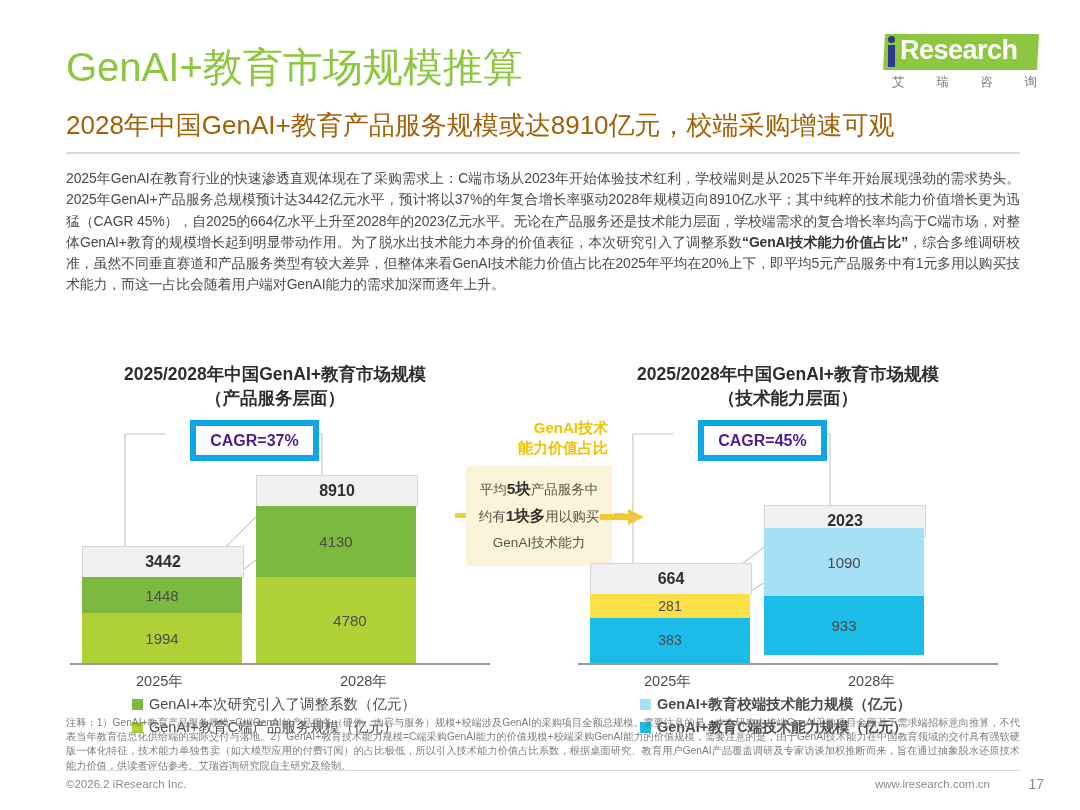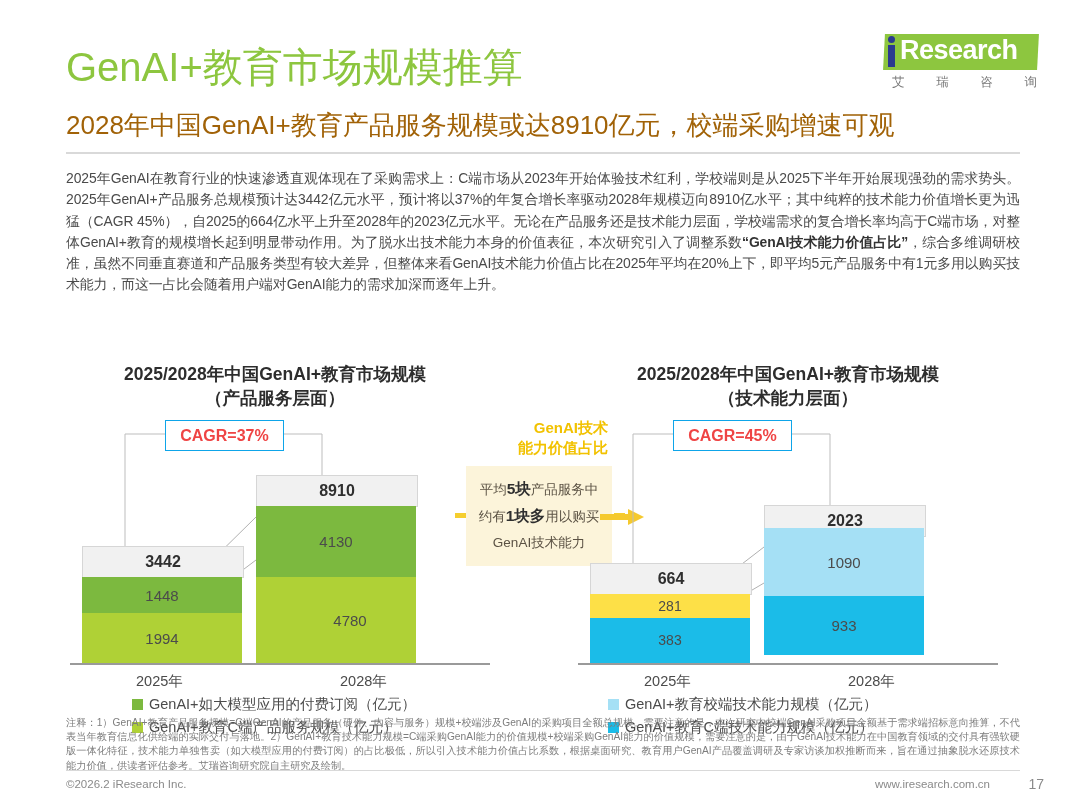--- a/index.html
+++ b/index.html
@@ -82,23 +82,23 @@
     font-size:15px;color:#4b4b4b;
   }
   .seg.small{font-size:14px;}
 
   .tot-box{
     position:absolute;background:#f1f1f1;border:1px solid #d6d6d6;
     display:flex;align-items:center;justify-content:center;
     font-weight:bold;font-size:16px;color:#2f2f2f;
   }
   .cagr-box{
-    position:absolute;background:#ffffff;border:1px solid #0ea5e9;
+    position:absolute;background:#ffffff;border:6px solid #0ea5e9;
     display:flex;align-items:center;justify-content:center;
-    font-weight:bold;font-size:16px;color:#ef4444;
+    font-weight:bold;font-size:16px;color:#4c1d95;margin-left:25px;
   }
 
   .xlabel{
     position:absolute;font-size:14.5px;color:#4b4b4b;
   }
 
   .legend{position:absolute;font-size:14.5px;color:#4b4b4b;line-height:21px;}
   .legend .row{display:flex;align-items:center;margin-top:2px;}
   .swatch{width:11px;height:11px;margin-right:6px;display:inline-block;}
 
@@ -192,21 +192,21 @@
 
     <div class="axis"></div>
   </div>
 
   <div class="xlabel" style="left:136px;top:672px;">2025年</div>
   <div class="xlabel" style="left:340px;top:672px;">2028年</div>
 
   <div class="legend" style="left:132px;top:692px;">
     <div class="row">
       <span class="swatch" style="background:#7CB93F;"></span>
-      <span>GenAI+如大模型应用的付费订阅（亿元）</span>
+      <span>GenAI+本次研究引入了调整系数（亿元）</span>
     </div>
     <div class="row">
       <span class="swatch" style="background:#AFD136;"></span>
       <span>GenAI+教育C端产品服务规模（亿元）</span>
     </div>
   </div>
 
   <div class="callout-title">
     <div>GenAI技术</div>
     <div>能力价值占比</div>
@@ -253,21 +253,21 @@
       <div class="seg" style="height:68px;background:#A5E0F5;">1090</div>
       <div class="seg" style="height:59px;background:#1BBCE8;">933</div>
     </div>
 
     <div class="axis"></div>
   </div>
 
   <div class="xlabel" style="left:644px;top:672px;">2025年</div>
   <div class="xlabel" style="left:848px;top:672px;">2028年</div>
 
-  <div class="legend" style="left:608px;top:692px;">
+  <div class="legend" style="left:640px;top:692px;font-weight:bold;">
     <div class="row">
       <span class="swatch" style="background:#A5E0F5;"></span>
       <span>GenAI+教育校端技术能力规模（亿元）</span>
     </div>
     <div class="row">
       <span class="swatch" style="background:#1BBCE8;"></span>
       <span>GenAI+教育C端技术能力规模（亿元）</span>
     </div>
   </div>
 

